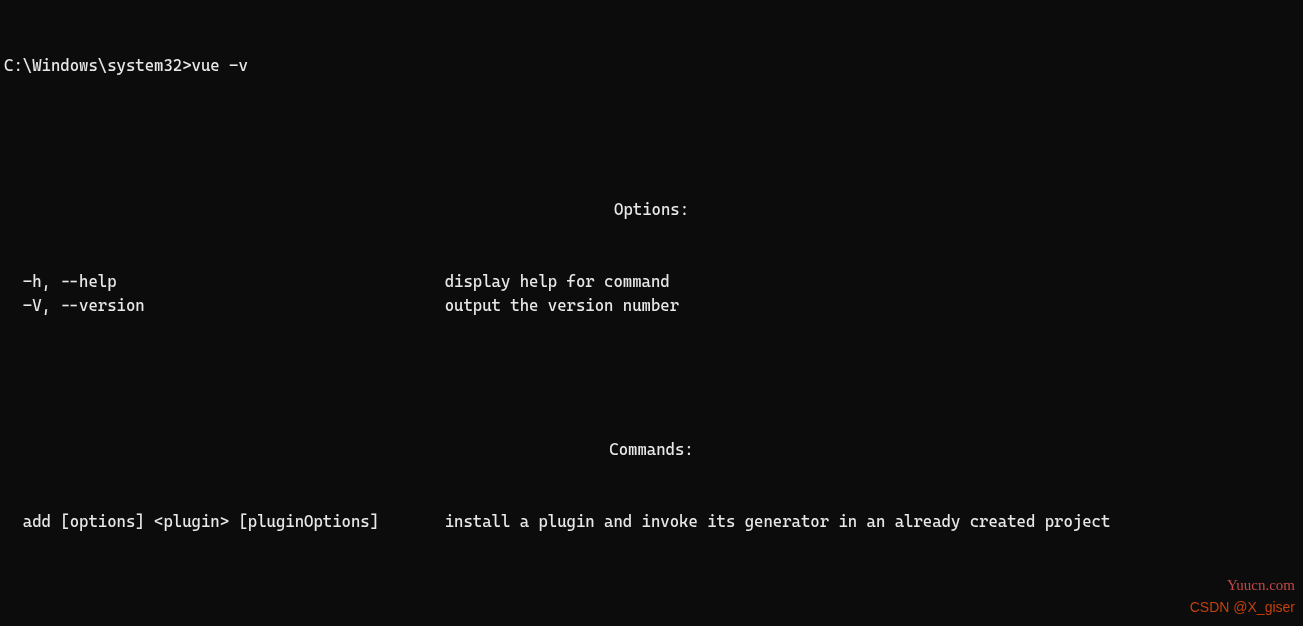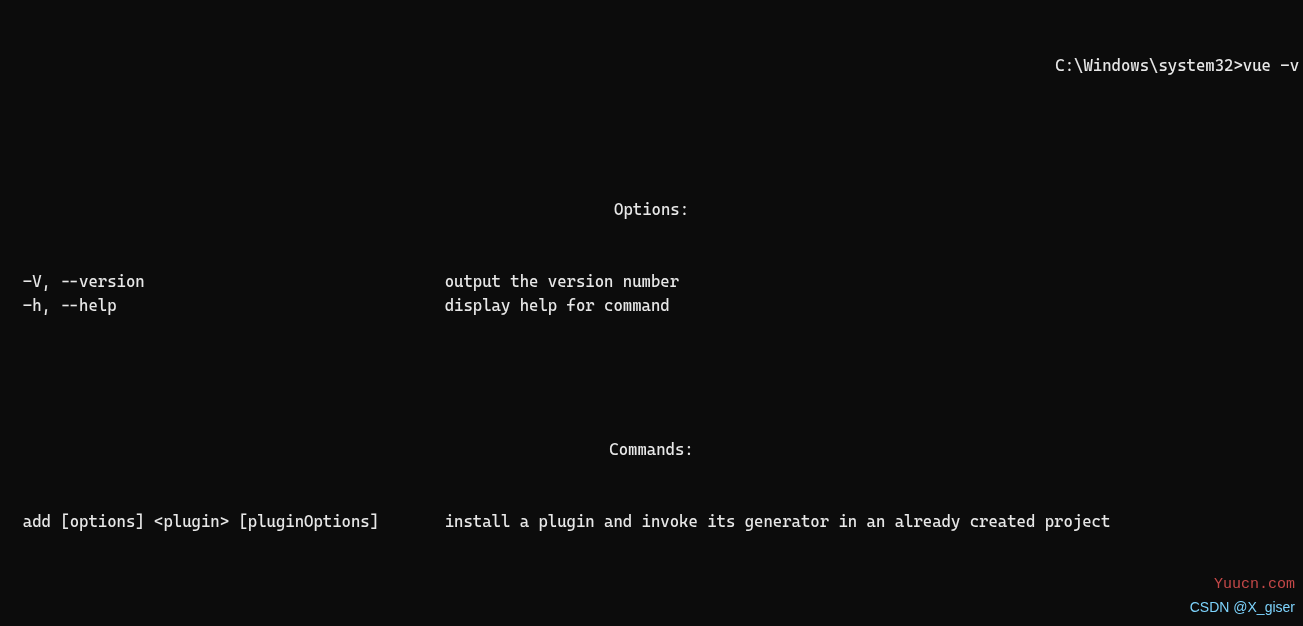--- a/index.html
+++ b/index.html
@@ -17,21 +17,20 @@
       height: 626px;
       overflow: hidden;
       position: relative;
     }
     .terminal {
       padding: 6px 4px;
       white-space: pre;
     }
     .prompt-line {
       white-space: pre;
-      text-align: right;
     }
     .row {
       display: flex;
       white-space: pre;
     }
     .col-cmd {
       width: 47ch;
       padding-left: 2ch;
       flex-shrink: 0;
     }
@@ -42,42 +41,42 @@
     .section-header {
       white-space: pre;
       text-align: center;
     }
     .watermark-top {
       position: absolute;
       bottom: 30px;
       right: 8px;
       color: #c44848;
       font-size: 15px;
-      font-family: Liberation Mono, monospace;
+      font-family: Liberation Serif, serif;
     }
     .watermark-bottom {
       position: absolute;
       bottom: 8px;
       right: 8px;
-      color: #7dd3fc;
+      color: #c2410c;
       font-size: 14px;
       font-family: Arial, sans-serif;
     }
     .blank-line {
       height: 1.5em;
     }
   </style>
 </head>
 <body>
 
 <div class="terminal">
   <div class="prompt-line"><span>C:\Windows\system32&gt;</span><span>vue -v</span></div>
   <div class="blank-line"></div>
   <div class="section-header">Options:</div>
-  <div id="options-container"><div class="row"><div class="col-cmd">-V, --version</div><div class="col-desc">output the version number</div></div><div class="row"><div class="col-cmd">-h, --help</div><div class="col-desc">display help for command</div></div></div>
+  <div id="options-container"><div class="row"><div class="col-cmd">-h, --help</div><div class="col-desc">display help for command</div></div><div class="row"><div class="col-cmd">-V, --version</div><div class="col-desc">output the version number</div></div></div>
   <div class="blank-line"></div>
   <div class="section-header">Commands:</div>
   <div id="commands-container"><div class="row"></div><div class="row"><div class="col-cmd">add [options] &lt;plugin&gt; [pluginOptions]</div><div class="col-desc">install a plugin and invoke its generator in an already created project</div></div></div>
   
   
 </div>
 
 <div class="watermark-top">Yuucn.com</div>
 <div class="watermark-bottom">CSDN @X_giser</div>
 

